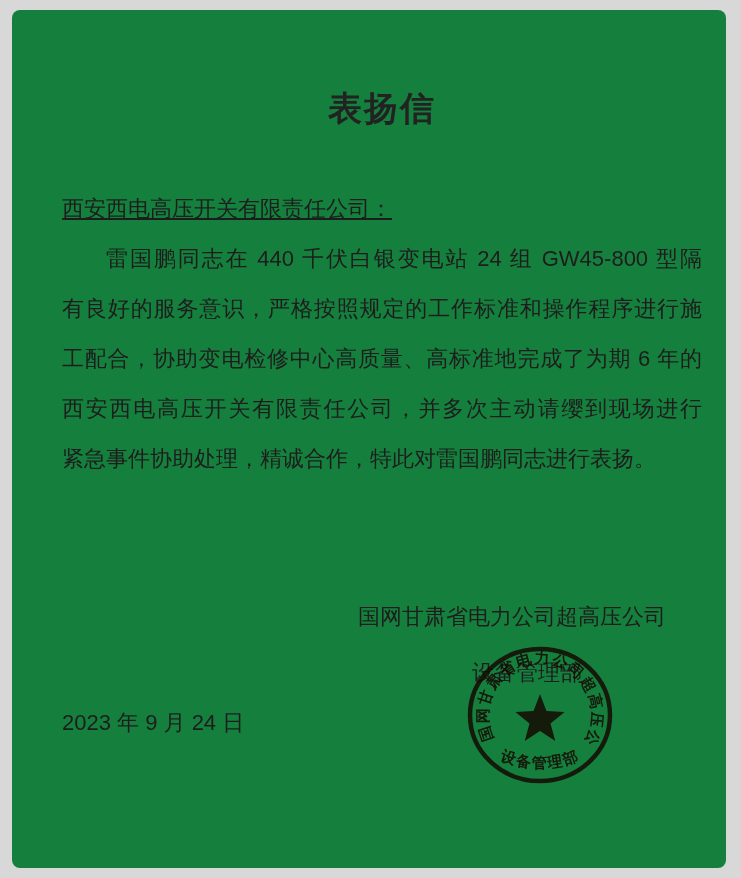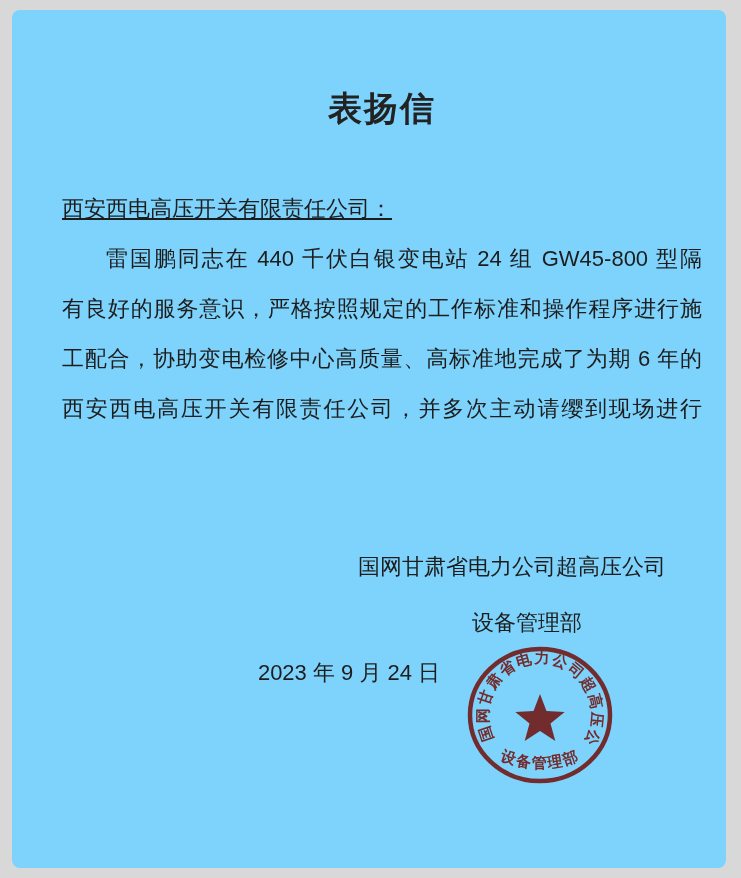--- a/index.html
+++ b/index.html
@@ -10,21 +10,21 @@
     background: #d8d8d8;
     overflow: hidden;
     font-family: "Liberation Sans", sans-serif;
   }
   .page {
     position: absolute;
     left: 12px;
     top: 10px;
     width: 714px;
     height: 858px;
-    background: #7dd3fc;
+    background: #15803d;
     border-radius: 8px;
     box-sizing: border-box;
     padding: 76px 24px 0 50px;
     color: #1d1d1d;
   }
   .title {
     margin: 0;
     font-family: "Liberation Serif", "DejaVu Serif", serif;
     font-weight: 700;
     font-size: 34px;
@@ -63,21 +63,21 @@
   .sig-dept {
     margin-top: 6px;
     font-size: 22px;
     line-height: 50px;
     text-align: right;
     padding-right: 120px;
   }
   .sig-date {
     font-size: 22px;
     line-height: 50px;
-    text-align: center;
+    text-align: left;
     padding-right: 66px;
   }
   .stamp {
     position: absolute;
     left: 453px;
     top: 633px;
     width: 150px;
     height: 150px;
     mix-blend-mode: multiply;
     opacity: 0.93;
@@ -95,20 +95,21 @@
 
   <h1 class="title">表扬信</h1>
 
   <div class="salutation">西安西电高压开关有限责任公司：</div>
 
   <div>
     <div class="body-line first">雷国鹏同志在 440 千伏白银变电站 24 组 GW45-800 型隔</div>
     <div class="body-line">有良好的服务意识，严格按照规定的工作标准和操作程序进行施</div>
     <div class="body-line">工配合，协助变电检修中心高质量、高标准地完成了为期 6 年的</div>
     <div class="body-line">西安西电高压开关有限责任公司，并多次主动请缨到现场进行</div>
+    <div class="body-line last">紧急事件协助处理，精诚合作，特此对雷国鹏同志进行表扬。</div>
   </div>
 
   <div class="sig-company">国网甘肃省电力公司超高压公司</div>
   <div class="sig-dept">设备管理部</div>
   <div class="sig-date">2023 年 9 月 24 日</div>
 
   <svg class="stamp" viewBox="0 0 150 150" xmlns="http://www.w3.org/2000/svg">
     <defs>
       <path id="ringPath" d="M 30,98 A 52,52 0 1 1 120,98" fill="none"></path>
       <path id="bottomPath" d="M 36,117 A 100,100 0 0 0 114,117" fill="none"></path>

